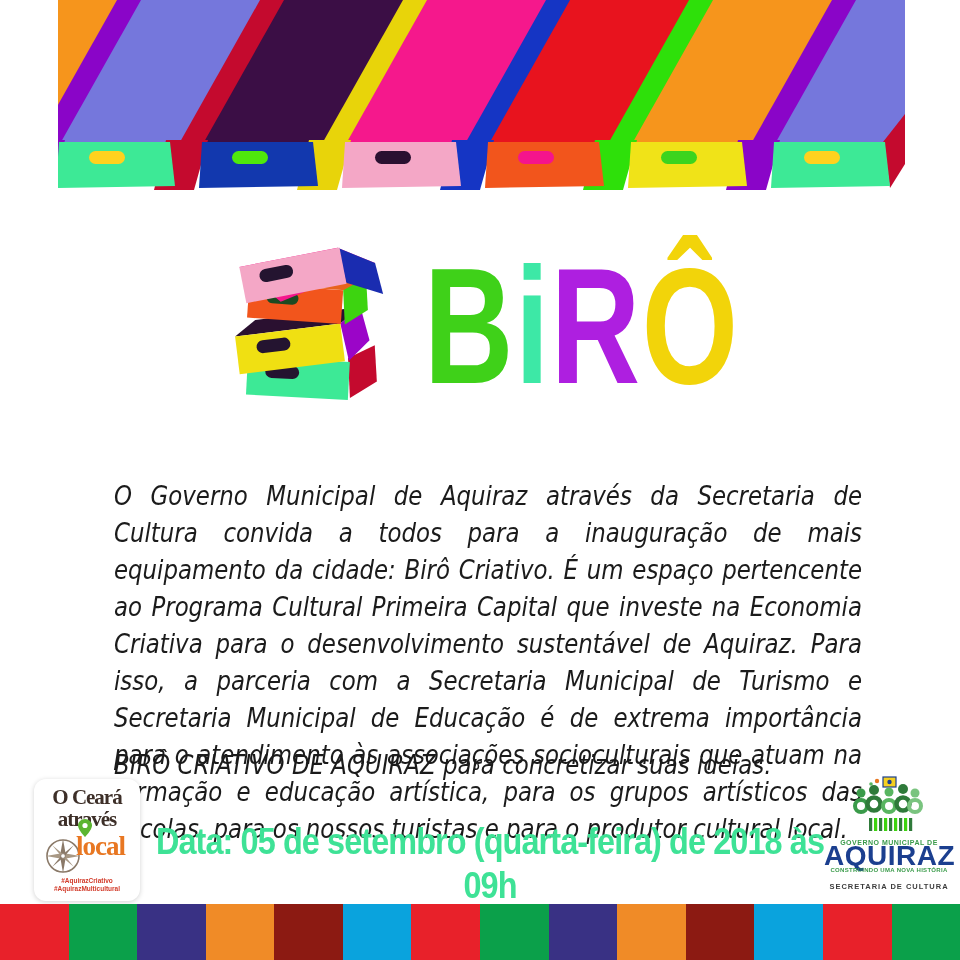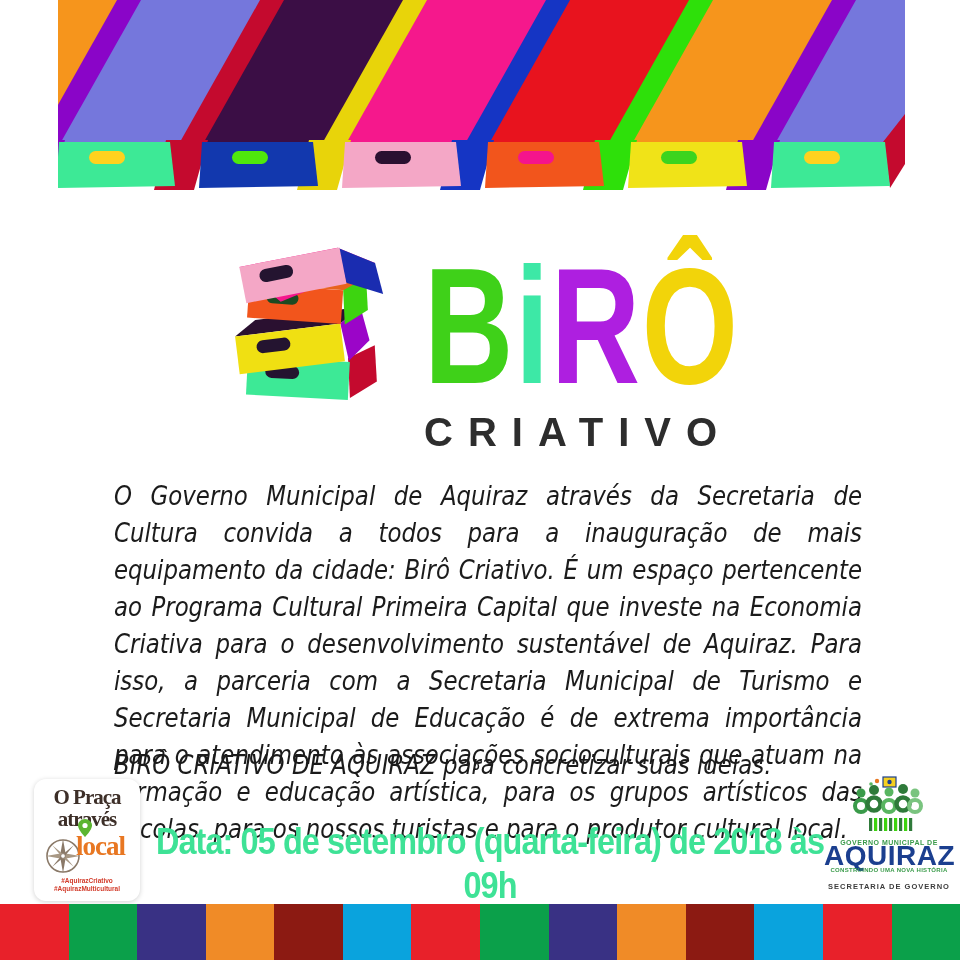--- a/index.html
+++ b/index.html
@@ -130,29 +130,28 @@
     <g transform="rotate(-11 70 40)">
       <polygon points="24,32 124,32 158,54 58,74" fill="#F5188C"></polygon>
       <polygon points="124,32 158,54 160,86 126,68" fill="#1A2CB0"></polygon>
       <rect x="24" y="32" width="102" height="37" fill="#F4A7C6"></rect>
       <rect x="42" y="39" width="34" height="13" rx="6.5" fill="#241430"></rect>
     </g>
   </svg>
 
   <div class="wordmark">
     <div class="wordmark-letters" id="wordmark-letters"><span style="color: rgb(63, 209, 25);">B</span><span style="color: rgb(61, 232, 166);">i</span><span style="color: rgb(174, 31, 224);">R</span><span style="color: rgb(242, 212, 10);">Ô</span></div>
-    <div class="wordmark-sub" style="color: rgb(45, 45, 45);">CRIATIVO</div>
   </div>
 
   <p class="copy">O Governo Municipal de Aquiraz através da Secretaria de Cultura convida a todos para a inauguração de mais equipamento da cidade: Birô Criativo. É um espaço pertencente ao Programa Cultural Primeira Capital que investe na Economia Criativa para o desenvolvimento sustentável de Aquiraz. Para isso, a parceria com a Secretaria Municipal de Turismo e Secretaria Municipal de Educação é de extrema importância para o atendimento às associações socioculturais que atuam na formação e educação artística, para os grupos artísticos das escolas, para os nossos turistas e para o produtor cultural local.</p>
 
   <p class="tagline"><span class="caps">BIRÔ CRIATIVO DE AQUIRAZ</span><span> para concretizar suas ideias.</span></p>
 
   <div class="stamp">
-    <div class="l1">O Praça</div>
+    <div class="l1">O Ceará</div>
     <div class="l2">através</div>
     <svg class="compass" width="42" height="42" viewBox="0 0 42 42">
       <circle cx="21" cy="21" r="16" fill="none" stroke="#8A7968" stroke-width="1.6"></circle>
       <path d="M21 4 L24 21 L21 38 L18 21 Z" fill="#8A7968"></path>
       <path d="M4 21 L21 18 L38 21 L21 24 Z" fill="#A89884"></path>
       <path d="M10 10 L22 20 L32 32 L20 22 Z" fill="#A89884"></path>
       <path d="M32 10 L22 22 L10 32 L20 20 Z" fill="#8A7968"></path>
       <circle cx="21" cy="21" r="2.4" fill="#fff" stroke="#8A7968" stroke-width="1"></circle>
     </svg>
     <svg class="pin" width="14" height="18" viewBox="0 0 14 18">
@@ -195,21 +194,21 @@
         <rect x="42" y="42" width="3.2" height="13" fill="#2F7A3A"></rect>
         <rect x="47" y="42" width="3.2" height="13" fill="#3DD410"></rect>
         <rect x="52" y="42" width="3.2" height="13" fill="#2F7A3A"></rect>
         <rect x="57" y="42" width="3.2" height="13" fill="#3DD410"></rect>
         <rect x="62" y="42" width="3.2" height="13" fill="#2F7A3A"></rect>
       </g>
     </svg>
     <div class="g-top">GOVERNO MUNICIPAL DE</div>
     <div class="g-name">AQUIRAZ</div>
     <div class="g-slogan">CONSTRUINDO UMA NOVA HISTÓRIA</div>
-    <div class="g-dept">SECRETARIA DE GOVERNO</div>
+    <div class="g-dept">SECRETARIA DE CULTURA</div>
   </div>
 
   <div class="strip" id="footer-strip">
       <div style="background: rgb(232, 33, 42);"></div>
       <div style="background: rgb(11, 160, 74);"></div>
       <div style="background: rgb(57, 49, 132);"></div>
       <div style="background: rgb(240, 139, 39);"></div>
       <div style="background: rgb(140, 26, 18);"></div>
       <div style="background: rgb(10, 163, 221);"></div>
       <div style="background: rgb(232, 33, 42);"></div>

